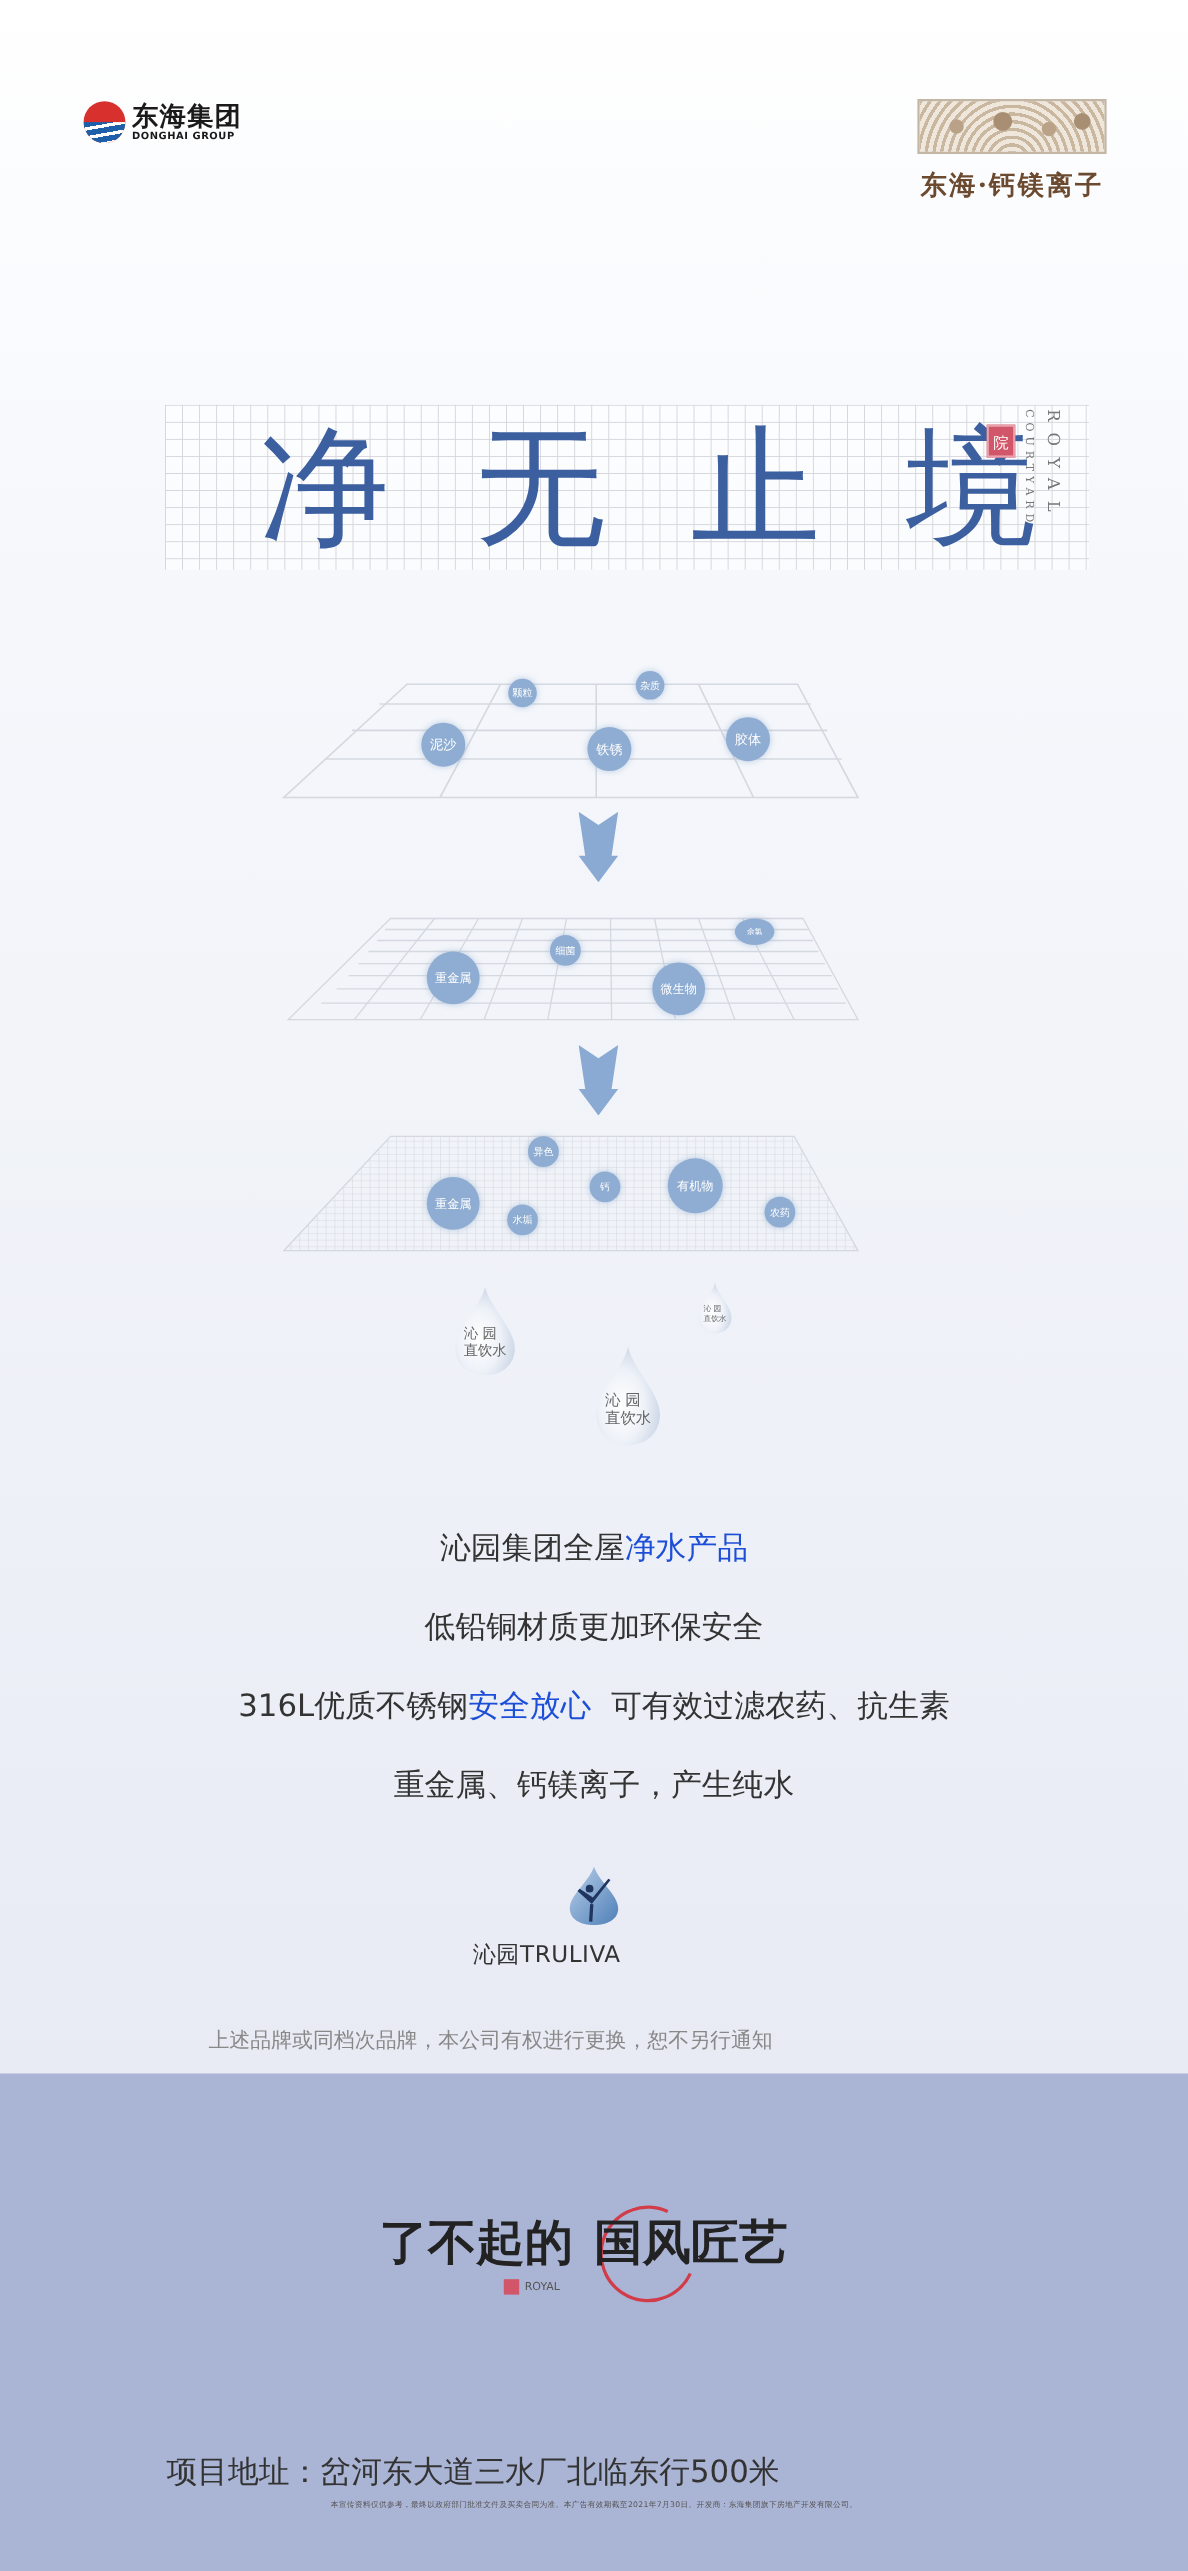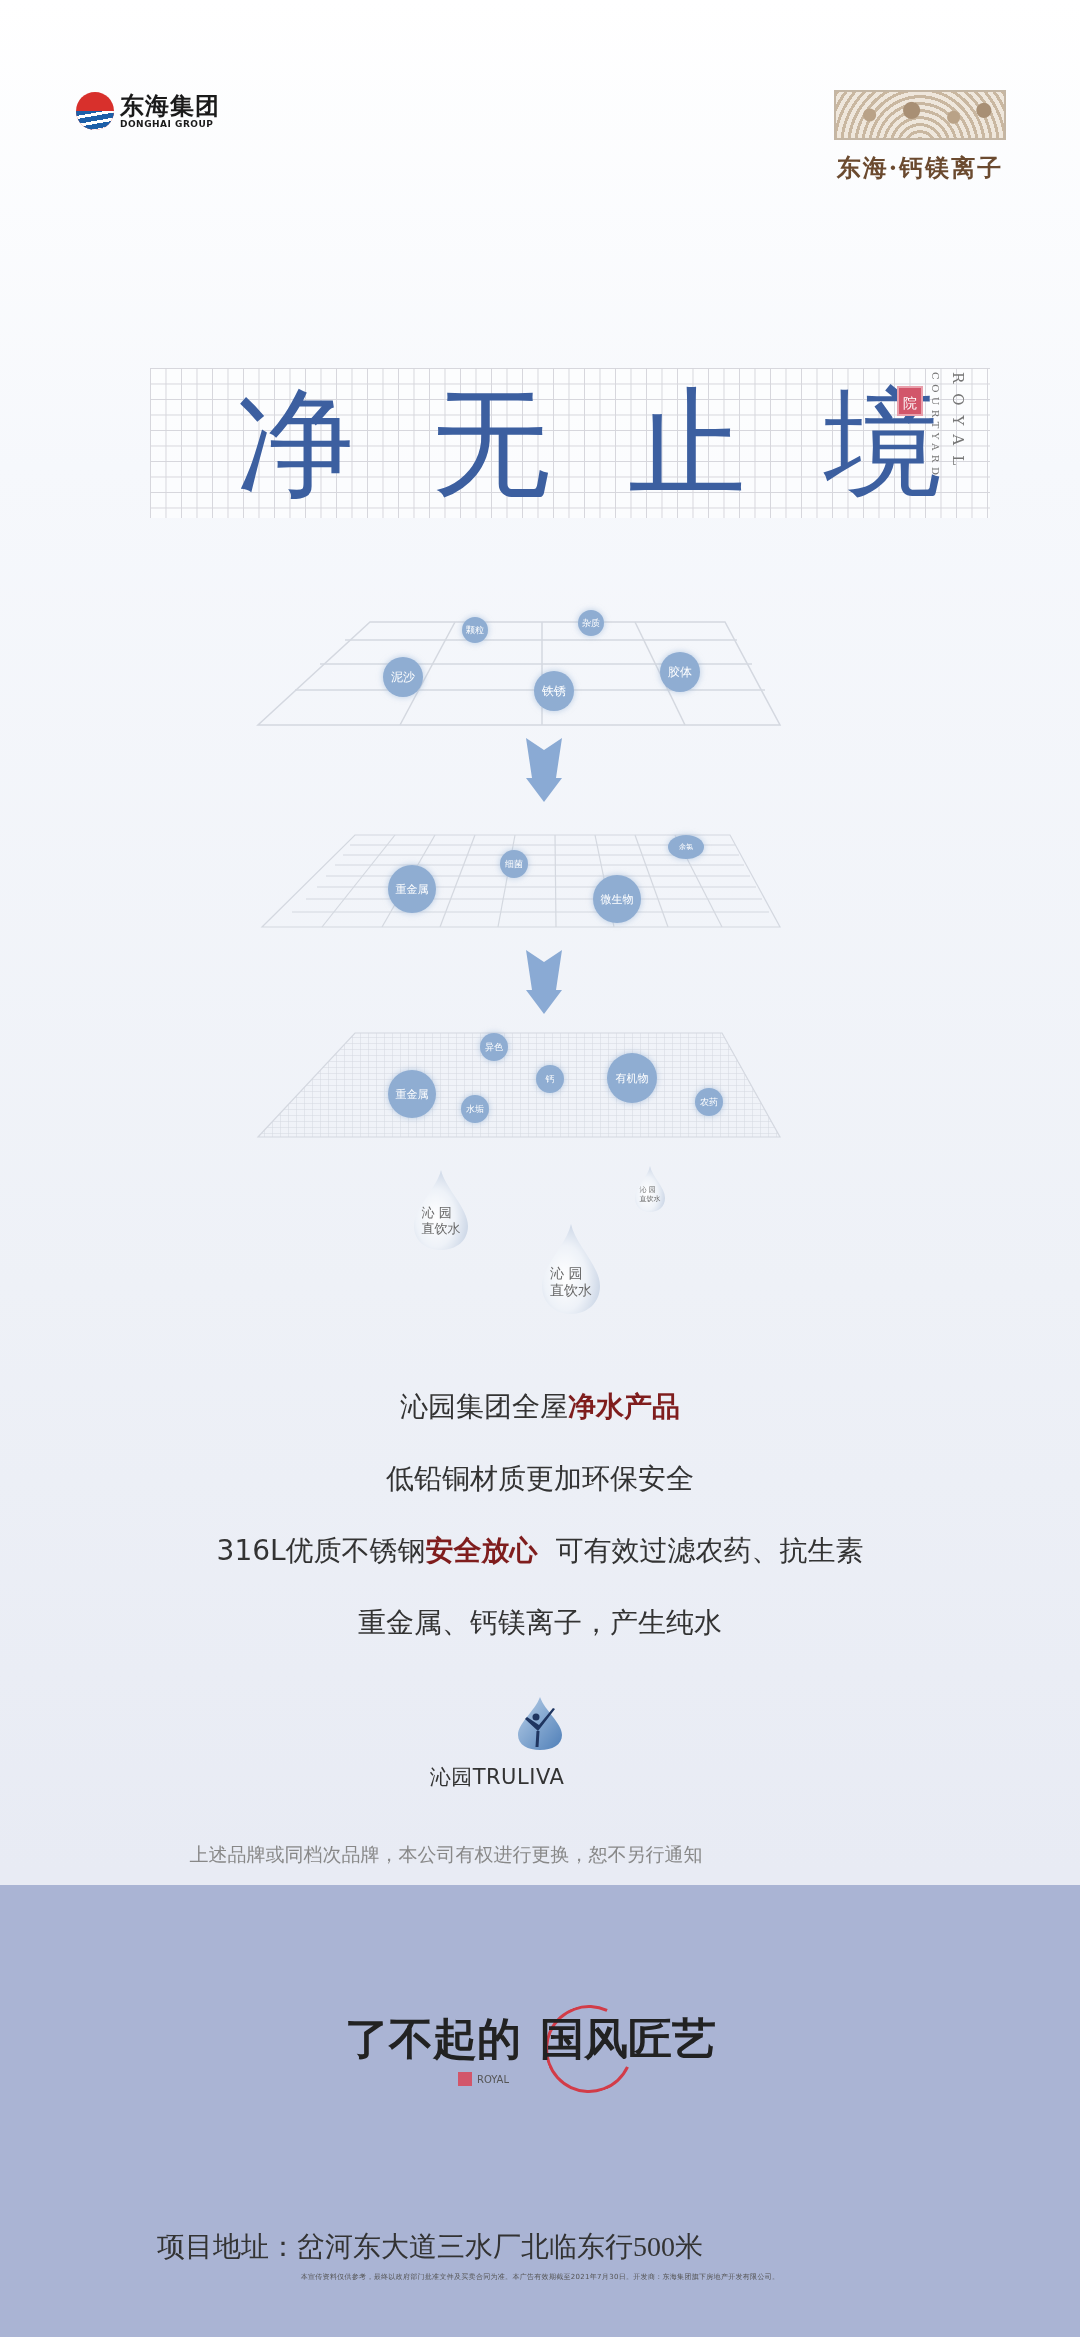--- a/index.html
+++ b/index.html
@@ -53,34 +53,34 @@
   .bubble { position:absolute; border-radius:50%; background:#8fadd2; color:#fff;
      display:flex; align-items:center; justify-content:center; font-size:12px; text-align:center;
      box-shadow: 0 0 6px rgba(143,173,210,0.6); white-space:nowrap; }
 
   
   .drop { position:absolute; display:flex; align-items:center; justify-content:center; }
   .drop-label { position:relative; color:#666; text-align:left; line-height:1.25; }
 
   
   .copy-line { left:0; width:1080px; text-align:center; font-size:28px; color:#333; }
-  .copy-line b { font-weight:bold; color:#7f1d1d;margin-top:16px; }
+  .copy-line b { font-weight:normal; color:#1d4ed8;margin-top:16px; }
 
   .truliva-logo { left:515px; top:1695px; width:50px; height:56px; }
   .truliva-text { left:0; width:994px; top:1763px; text-align:center; font-size:21px; color:#333; letter-spacing:0.5px; }
 
   .disclaimer { left:0; width:892px; top:1842px; text-align:center; font-size:19px; color:#888; }
 
   
   .footer { left:0; top:1885px; width:1080px; height:452px; background:#aab4d4; }
   .slogan { left:345px; top:2010px; font-family:"DejaVu Serif", serif; font-weight:bold; font-size:44px; color:#222; white-space:nowrap; }
   .slogan-ring { left:545px; top:2005px; width:88px; height:88px; border-radius:50%; border:3px solid #d23c48; border-right-color:transparent; transform:rotate(-20deg); }
   .slogan-royal { left:458px; top:2072px; font-size:10px; color:#555; display:flex; align-items:center; }
   .slogan-royal .mini-seal { width:14px; height:14px; background:#d2566a; margin-right:5px; }
-  .address { left:0; width:860px; top:2228px; text-align:center; font-size:28px; color:#333;font-family:Liberation Serif, serif; }
+  .address { left:0; width:860px; top:2228px; text-align:center; font-size:28px; color:#333; }
   .fineprint { left:0; width:1080px; top:2272px; text-align:center; font-size:7px; color:#555; letter-spacing:0.3px; }
 </style>
 </head>
 <body>
 
 <div class="abs dh-logo">
   <div class="dh-mark"></div>
   <div class="dh-text">
     <div class="dh-cn">东海集团</div>
     <div class="dh-en">DONGHAI GROUP</div>
@@ -106,21 +106,21 @@
       <line x1="320" y1="64" x2="752" y2="64"></line>
       <line x1="295" y1="90" x2="765" y2="90"></line>
       <line x1="455" y1="22" x2="400" y2="125"></line>
       <line x1="542" y1="22" x2="542" y2="125"></line>
       <line x1="635" y1="22" x2="685" y2="125"></line>
     </g>
   </svg>
   <div class="bubble" style="left:383px;top:57px;width:40px;height:40px;">泥沙</div>
   <div class="bubble" style="left:462px;top:17px;width:26px;height:26px;font-size:9px;">颗粒</div>
   <div class="bubble" style="left:578px;top:10px;width:26px;height:26px;font-size:9px;">杂质</div>
-  <div class="bubble" style="left:534px;top:71px;width:40px;height:40px;text-align:right;">铁锈</div>
+  <div class="bubble" style="left:534px;top:61px;width:40px;height:40px;text-align:right;">铁锈</div>
   <div class="bubble" style="left:660px;top:52px;width:40px;height:40px;">胶体</div>
 </div>
 
 <svg class="abs" style="left:526px;top:738px;" width="36" height="64">
   <polygon points="0,0 18,12 36,0 30,40 36,40 18,64 0,40 6,40" fill="#8aaad4"></polygon>
 </svg>
 
 <div class="abs layer" style="top:815px;height:120px;">
   <svg width="1080" height="120">
     <g stroke="#d4d8e0" stroke-width="1.2" fill="none">

